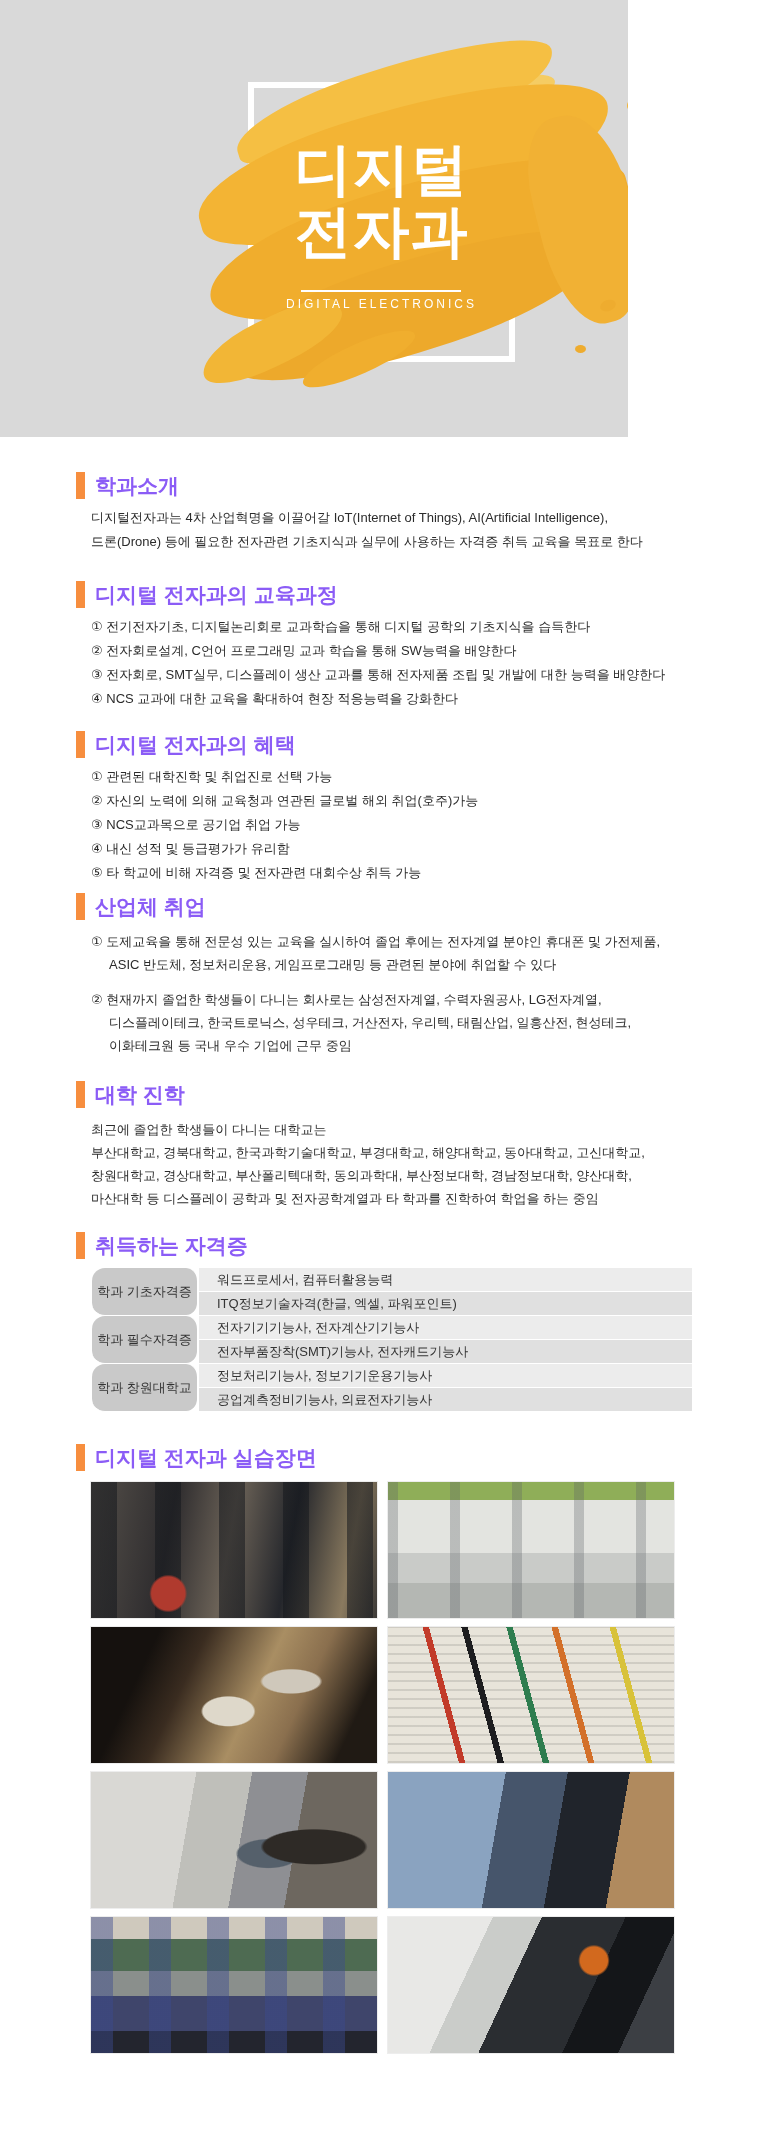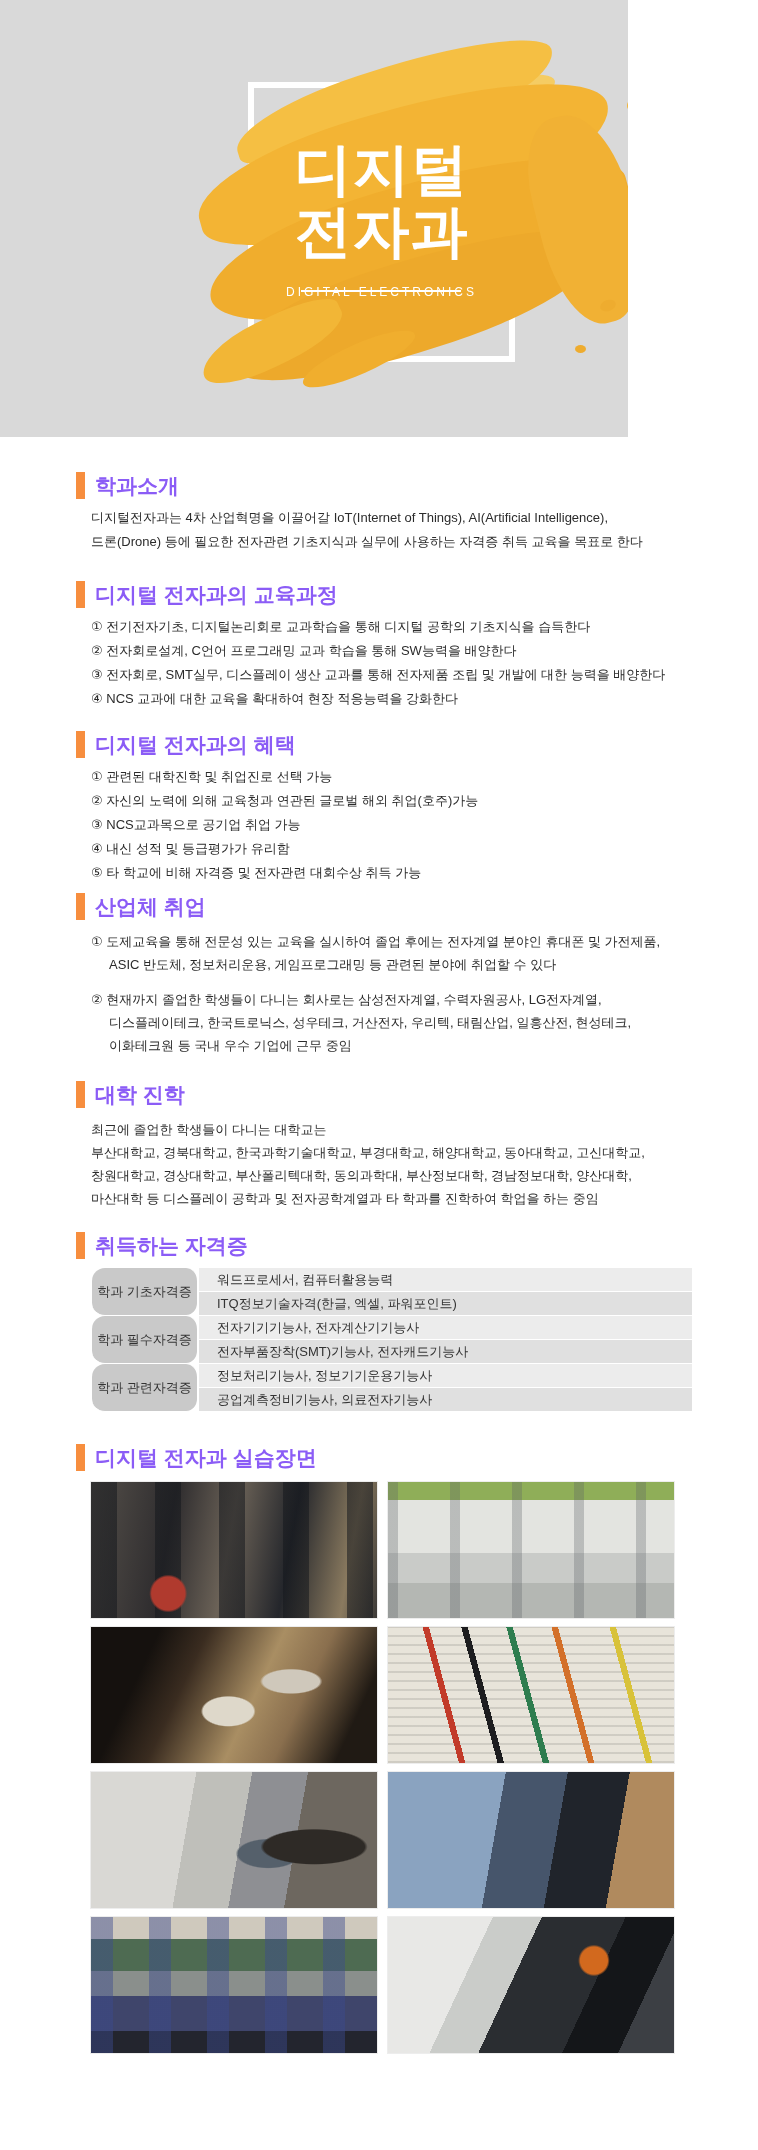--- a/index.html
+++ b/index.html
@@ -19,21 +19,21 @@
   .s5{left:196px;top:318px;width:152px;height:48px;background:#f2b636;border-radius:50%/60% 40% 50% 50%;transform:rotate(-26deg);}
   .s6{left:538px;top:113px;width:96px;height:212px;background:#f1b134;border-radius:45% 55% 50% 50%/40% 50% 60% 50%;transform:rotate(-14deg);}
   .s7{left:318px;top:93px;width:242px;height:46px;background:#f7ca55;border-radius:50%;transform:rotate(-17deg);opacity:.9;}
   .s8{left:600px;top:300px;width:16px;height:11px;background:#eeac2f;border-radius:50%;transform:rotate(-20deg);}
   .s9{left:575px;top:345px;width:11px;height:8px;background:#eeac2f;border-radius:50%;}
   .s10{left:298px;top:344px;width:122px;height:30px;background:#f0ae2e;border-radius:50%;transform:rotate(-24deg);}
   .s11{left:626px;top:94px;width:26px;height:16px;background:#f2b434;border-radius:50%;transform:rotate(-30deg);}
   .title{position:absolute;left:248px;top:138px;width:267px;z-index:3;text-align:center;color:#fff;
          font-size:57px;font-weight:700;line-height:62px;letter-spacing:1px;}
   .subline{position:absolute;left:301px;top:290px;width:160px;height:2px;background:#fff;z-index:3;}
-  .subtitle{position:absolute;left:248px;top:285px;width:267px;z-index:3;text-align:center;color:#fff;
+  .subtitle{position:absolute;left:248px;top:297px;width:267px;z-index:3;text-align:center;color:#fff;
             font-size:12px;letter-spacing:3px;font-weight:400;}
 
   
   .main{margin-left:91px;width:620px;}
   .sec h2{position:relative;margin:4px;font-size:21px;line-height:27px;font-weight:700;color:#8b5cf6;}
   .sec h2 .bar{position:absolute;left:-19px;top:0;width:9px;height:27px;background:#f78e3e;}
   .lines{margin:0;white-space:pre-line;font-size:13px;color:#2b2b2b;}
   .p-intro{margin-top:7px;line-height:24px;}
   .list{margin-top:7px;line-height:24px;}
   .para{line-height:23px;}
@@ -171,21 +171,21 @@
           </div>
         </div>
         <div class="ctg">
           <div class="ctl">학과 필수자격증</div>
           <div class="cti">
             <div class="ctr a">전자기기기능사, 전자계산기기능사</div>
             <div class="ctr b">전자부품장착(SMT)기능사, 전자캐드기능사</div>
           </div>
         </div>
         <div class="ctg">
-          <div class="ctl">학과 관련자격증</div>
+          <div class="ctl">학과 창원대학교</div>
           <div class="cti">
             <div class="ctr a">정보처리기능사, 정보기기운용기능사</div>
             <div class="ctr b">공업계측정비기능사, 의료전자기능사</div>
           </div>
         </div>
       </div>
     </section>
 
     <section class="sec mtG">
       <h2><span class="bar"></span><span>디지털 전자과 실습장면</span></h2>

